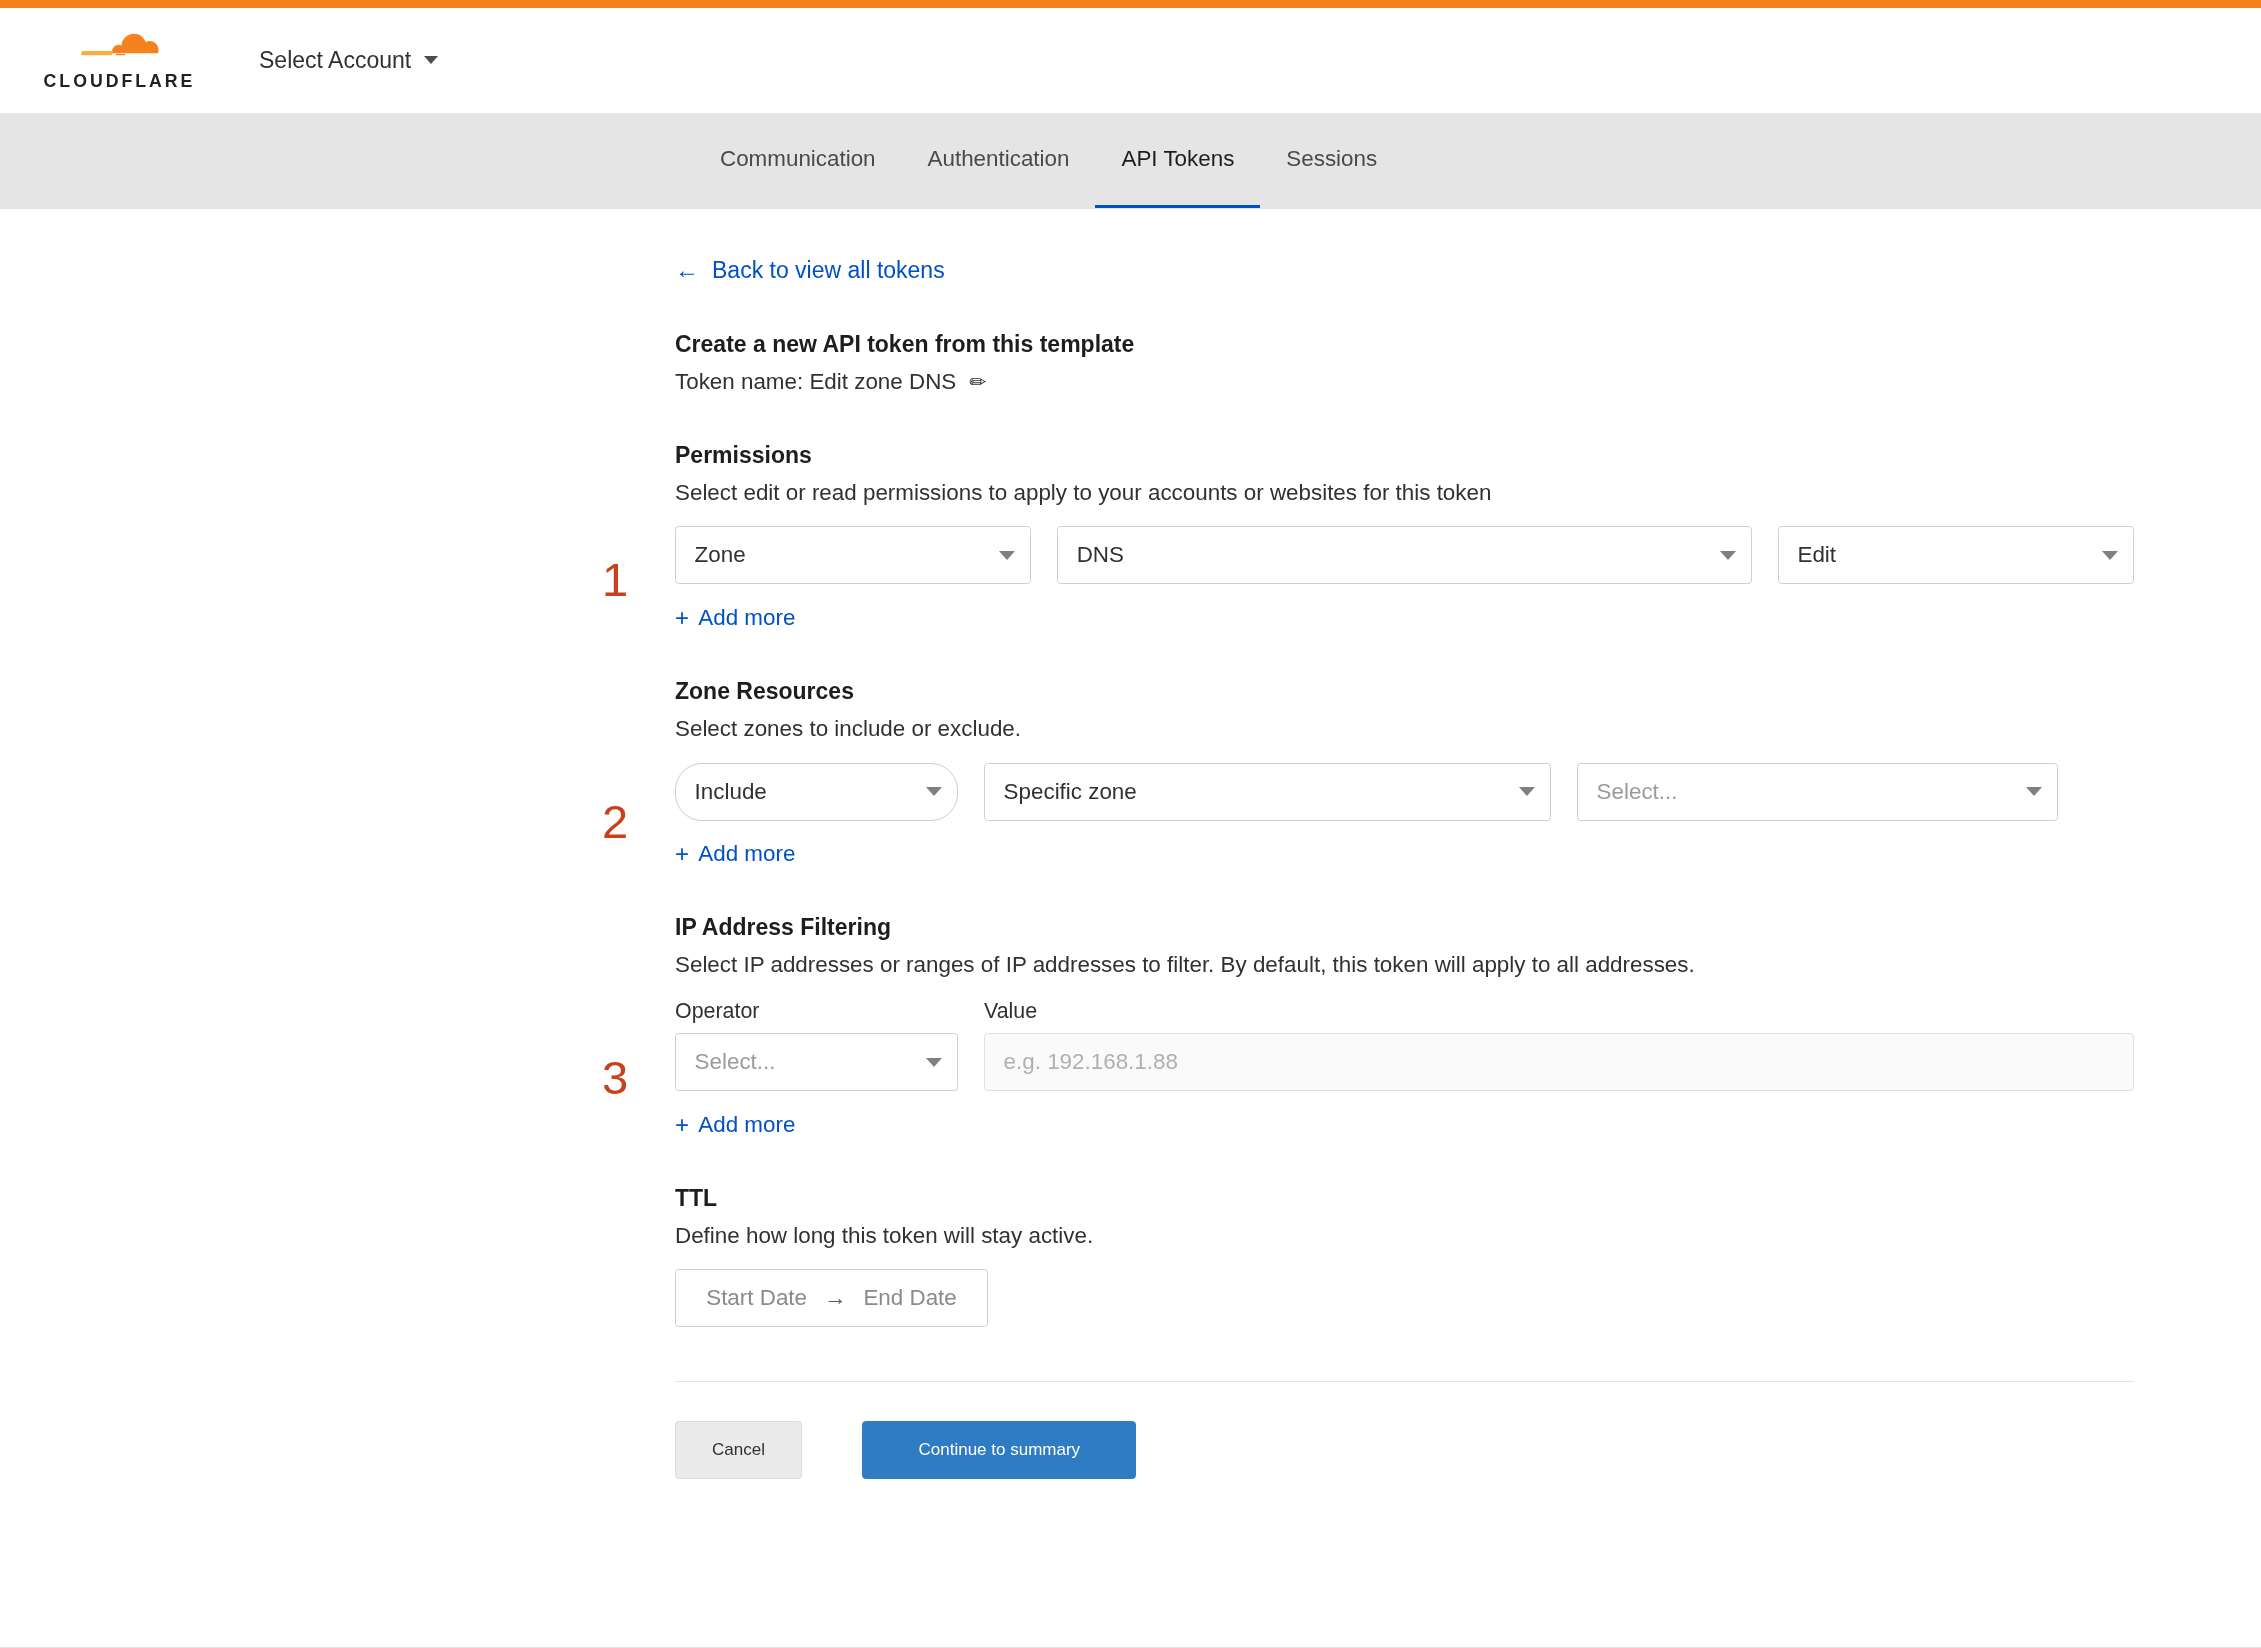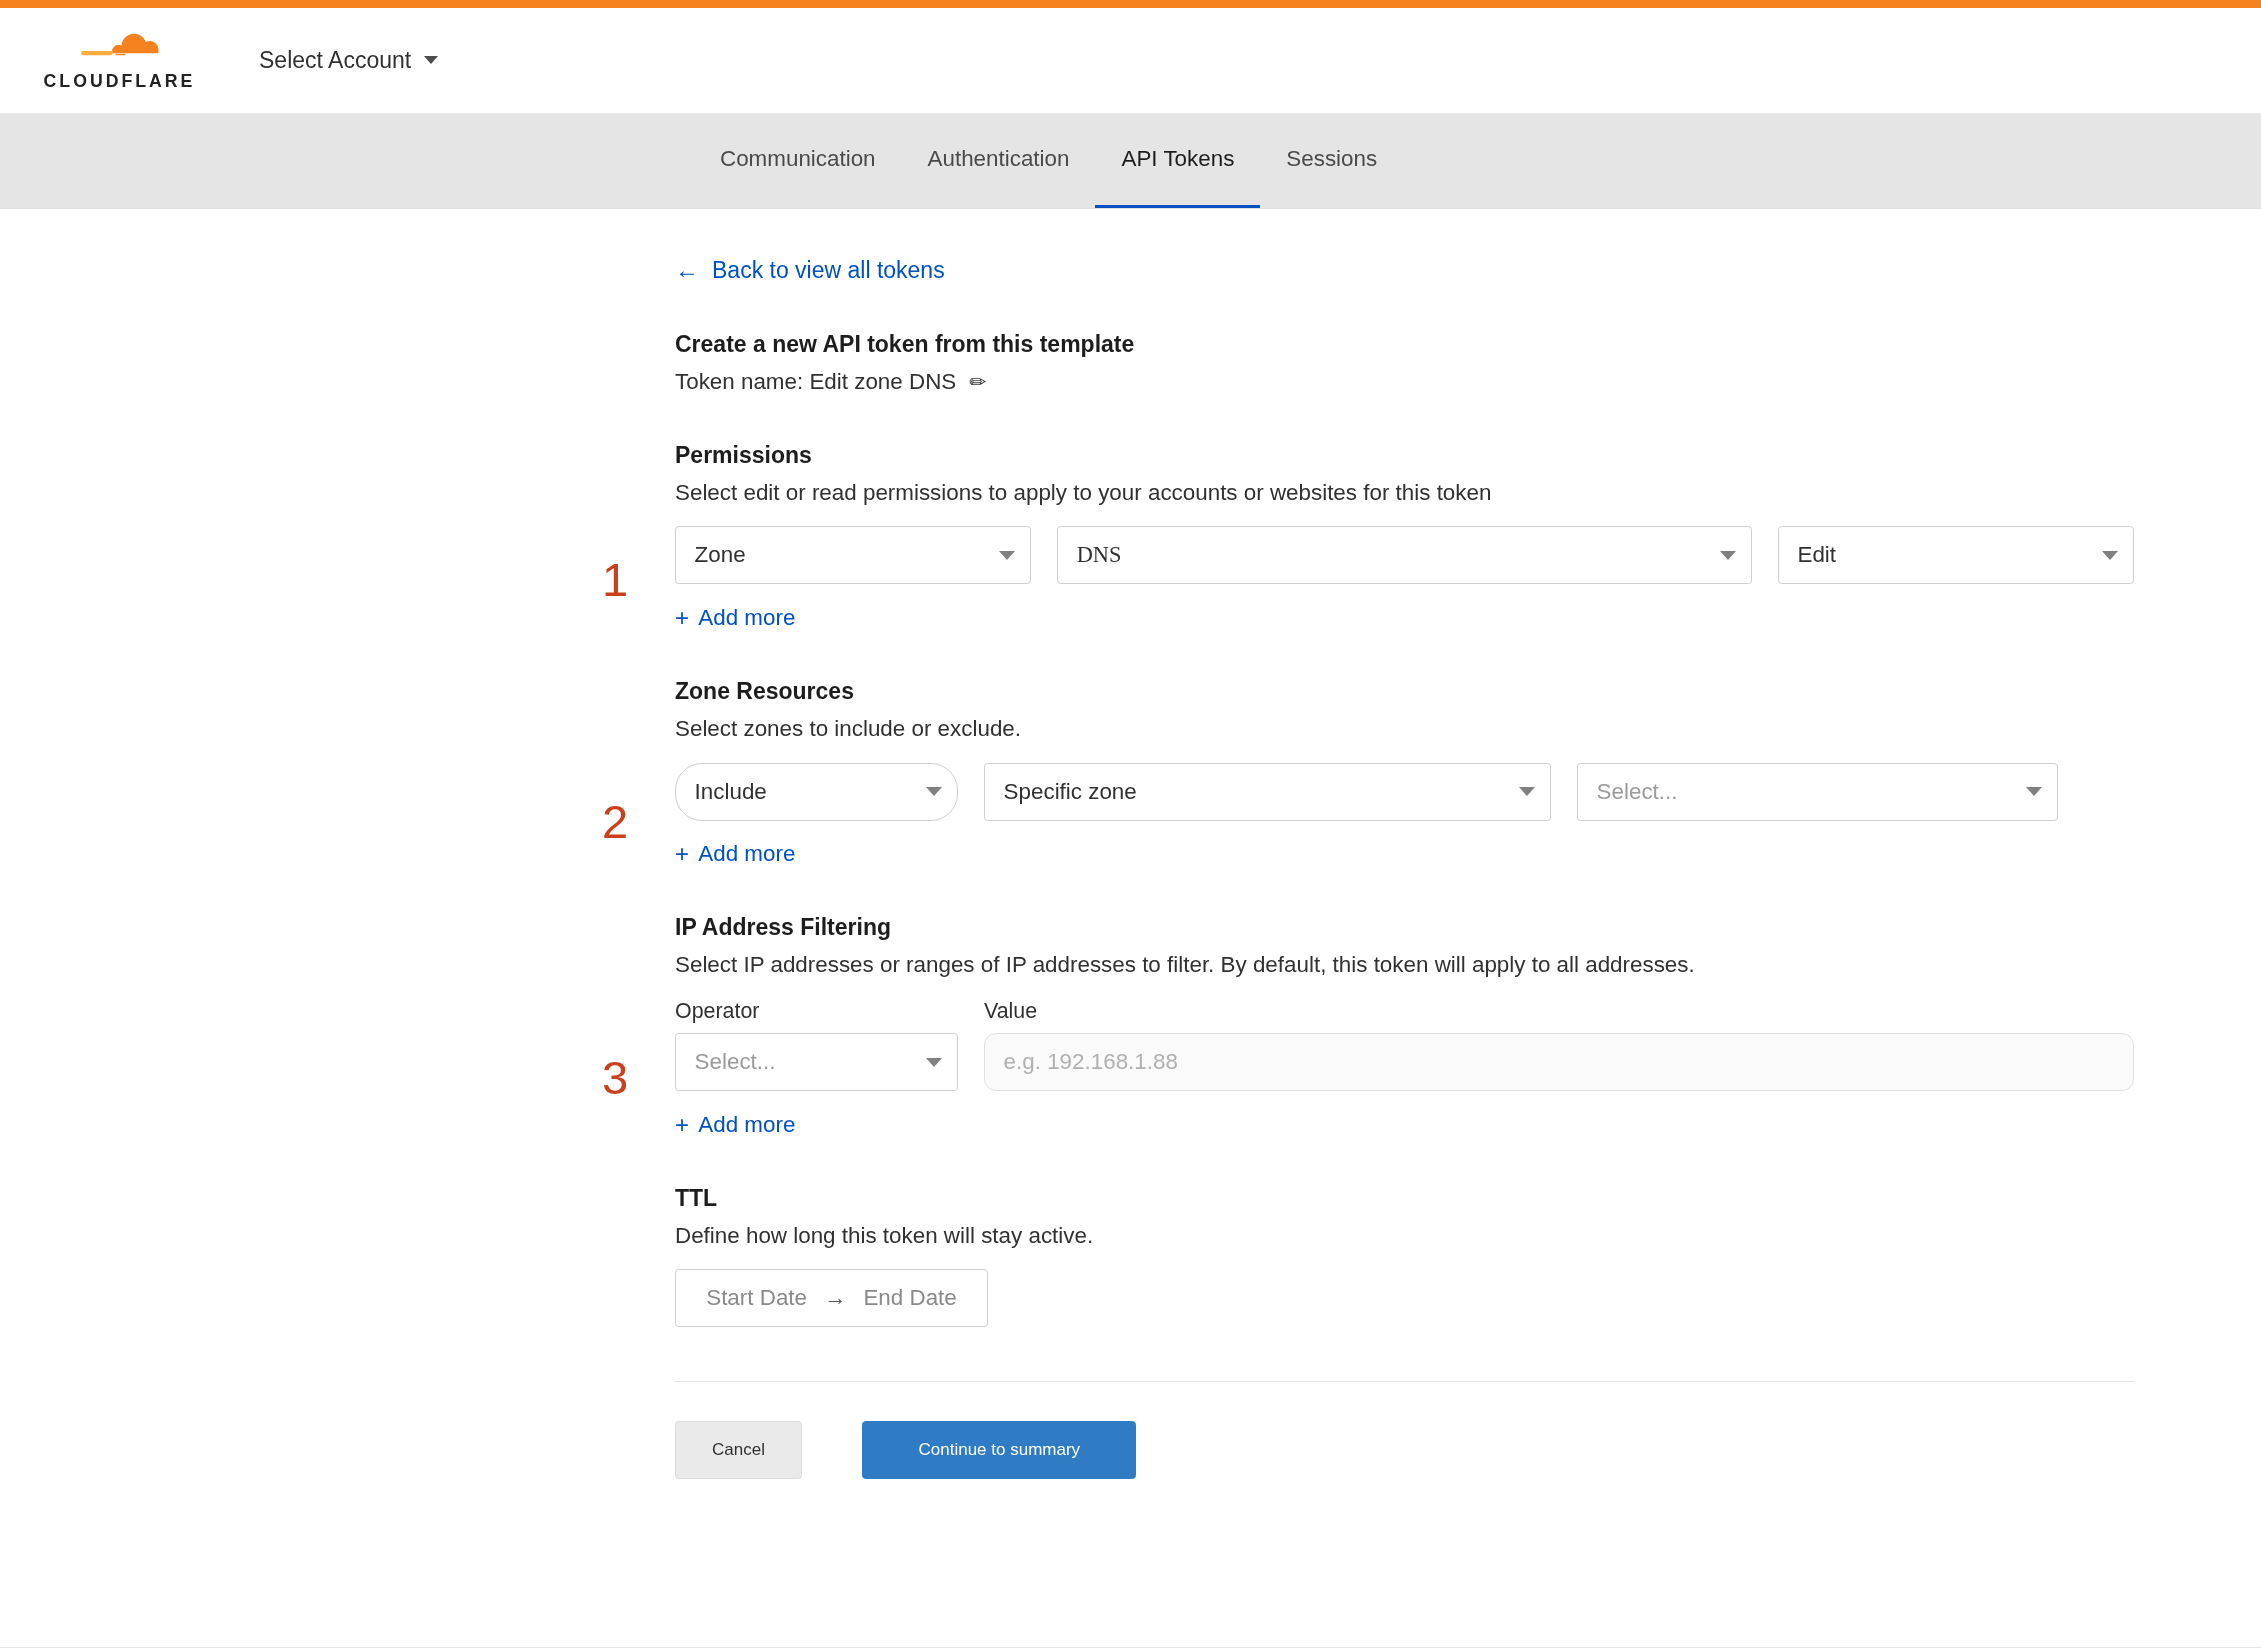--- a/index.html
+++ b/index.html
@@ -172,21 +172,21 @@
   .block { margin-bottom: 47px; }
 
   .field-label {
     font-size: 21.4px;
     color: #313131;
     margin-bottom: 9.3px;
   }
   .text-input {
     height: 58px;
     border: 0.9px solid #e0e0e0;
-    border-radius: 12px;
+    border-radius: 4px;
     background: #fafafa;
     display: flex;
     align-items: center;
     padding: 0 18.6px;
     font-size: 22.4px;
     color: #b0b0b0;
   }
 
   .date-range {
     width: 313px;
@@ -290,21 +290,21 @@
 
     <div class="step-num" style="top:589px;">2</div>
     <div class="col block">
       <div class="sec-title">Permissions</div>
       <div class="sec-desc">Select edit or read permissions to apply to your accounts or websites for this token</div>
       <div class="row">
         <div class="select" style="width:364px;">
           <span>Zone</span>
           <span class="sel-caret"></span>
         </div>
-        <div class="select" style="width:711px;font-family:Liberation Serif, serif;">
+        <div class="select" style="width:711px;">
           <span>DNS</span>
           <span class="sel-caret"></span>
         </div>
         <div class="select" style="width:364px;">
           <span>Edit</span>
           <span class="sel-caret"></span>
         </div>
       </div>
       <div class="add-more">
         <span class="plus">+</span>

